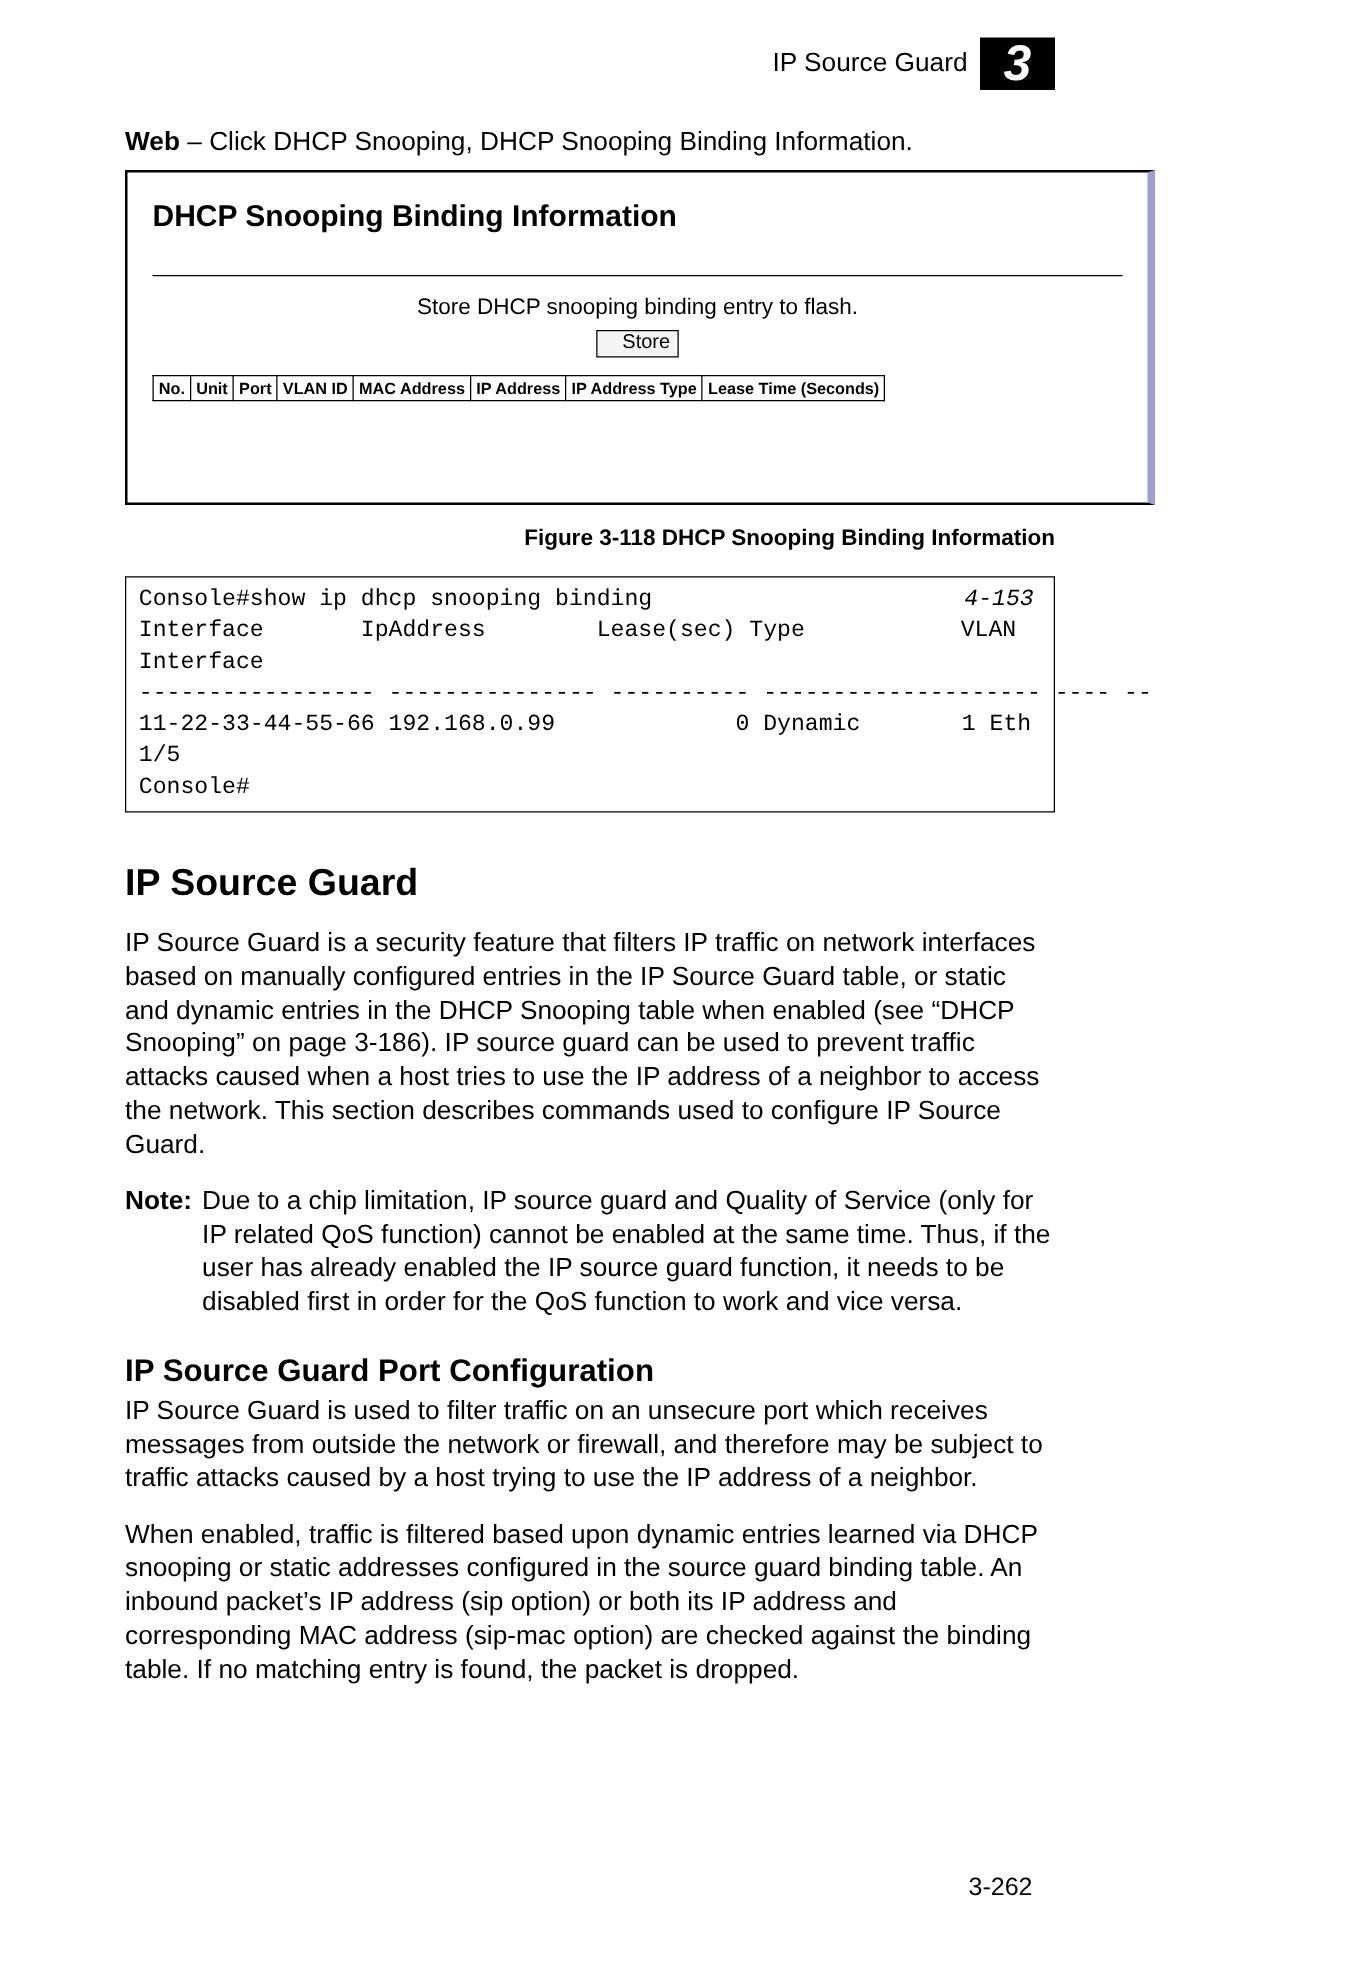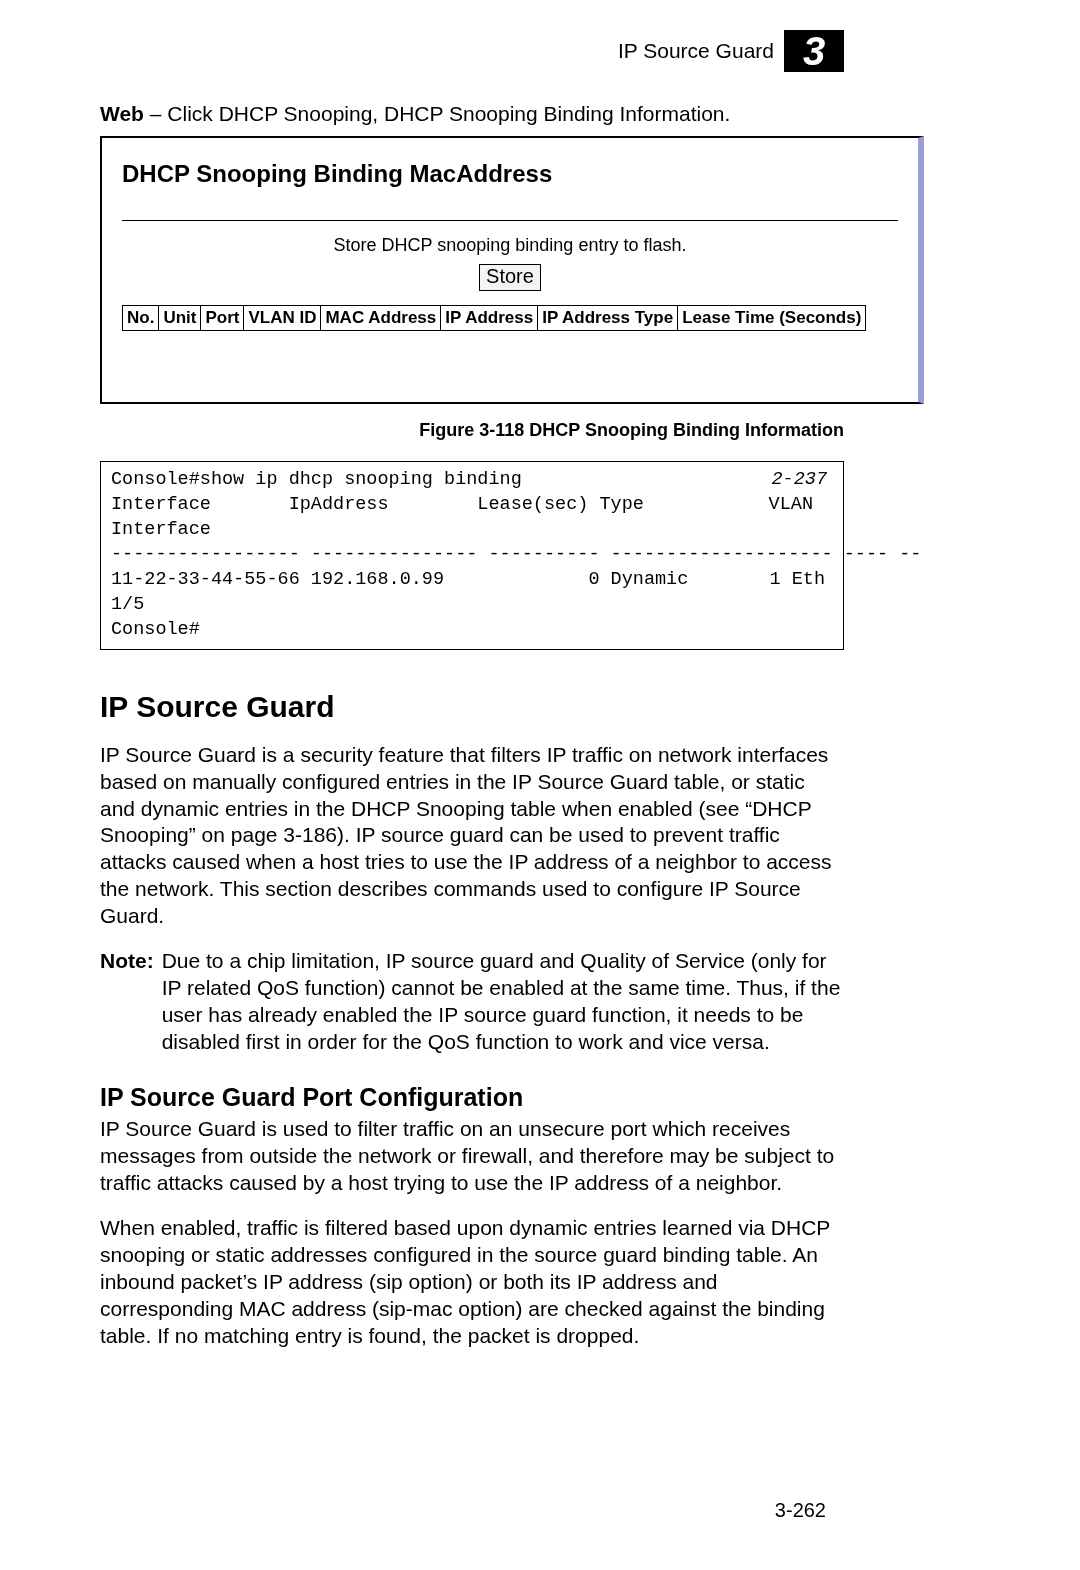--- a/index.html
+++ b/index.html
@@ -74,29 +74,29 @@
   }
   .store-row {
     font-size: 18px;
     display: flex;
     align-items: center;
     gap: 8px;
     margin-bottom: 14px;
     flex-direction: column;
   }
   .store-btn {
-    font-size: 20px;
-    padding: 0px 6px 2px 6px;
+    font-size: 16px;
+    padding: 0px 6px 2px 20px;
     border: 1px solid #000;
     background: #f4f4f4;
     font-family: Arial, Helvetica, sans-serif;
   }
   .snoop-table {
     border-collapse: collapse;
-    font-size: 17px;
+    font-size: 13px;
     font-weight: bold;
   }
   .snoop-table th {
     border: 1px solid #000;
     padding: 2px 4px;
     font-weight: bold;
     white-space: nowrap;
   }
   .figure-caption {
     text-align: right;
@@ -178,21 +178,21 @@
     <span class="hdr-badge">
       <span class="hdr-badge-num">3</span>
     </span>
   </div>
 
   <p class="web-line">
     <b>Web</b><span> – Click DHCP Snooping, DHCP Snooping Binding Information.</span>
   </p>
 
   <div class="figure-box">
-    <div class="figure-title">DHCP Snooping Binding MacAddress</div>
+    <div class="figure-title">DHCP Snooping Binding Information</div>
     <hr class="figure-sep">
     <div class="store-row">
       <span>Store DHCP snooping binding entry to flash.</span>
       <button class="store-btn">Store</button>
     </div>
     <table class="snoop-table">
       <tbody>
           <tr>
         <th>No.</th>
         <th>Unit</th>
@@ -203,21 +203,21 @@
         <th>IP Address Type</th>
         <th>Lease Time (Seconds)</th>
       </tr>
     </tbody>
       </table>
   </div>
 
   <div class="figure-caption">Figure 3-118  DHCP Snooping Binding Information</div>
 
 
-  <div class="console-box"><span class="console-ref">2-237</span><span class="console-vlan">VLAN</span><span class="console-eth">1 Eth</span><span>Console#show ip dhcp snooping binding</span>
+  <div class="console-box"><span class="console-ref">4-153</span><span class="console-vlan">VLAN</span><span class="console-eth">1 Eth</span><span>Console#show ip dhcp snooping binding</span>
 <span>Interface       IpAddress        Lease(sec) Type</span>
 <span>Interface</span>
 <span>----------------- --------------- ---------- -------------------- ---- --</span>
 <span>11-22-33-44-55-66 192.168.0.99             0 Dynamic</span>
 <span>1/5</span>
 <span>Console#</span></div>
 
   <h1 class="section">IP Source Guard</h1>
 
   <p class="body-text">IP Source Guard is a security feature that filters IP traffic on network interfaces based on manually configured entries in the IP Source Guard table, or static and dynamic entries in the DHCP Snooping table when enabled (see “DHCP Snooping” on page 3-186). IP source guard can be used to prevent traffic attacks caused when a host tries to use the IP address of a neighbor to access the network. This section describes commands used to configure IP Source Guard.</p>

